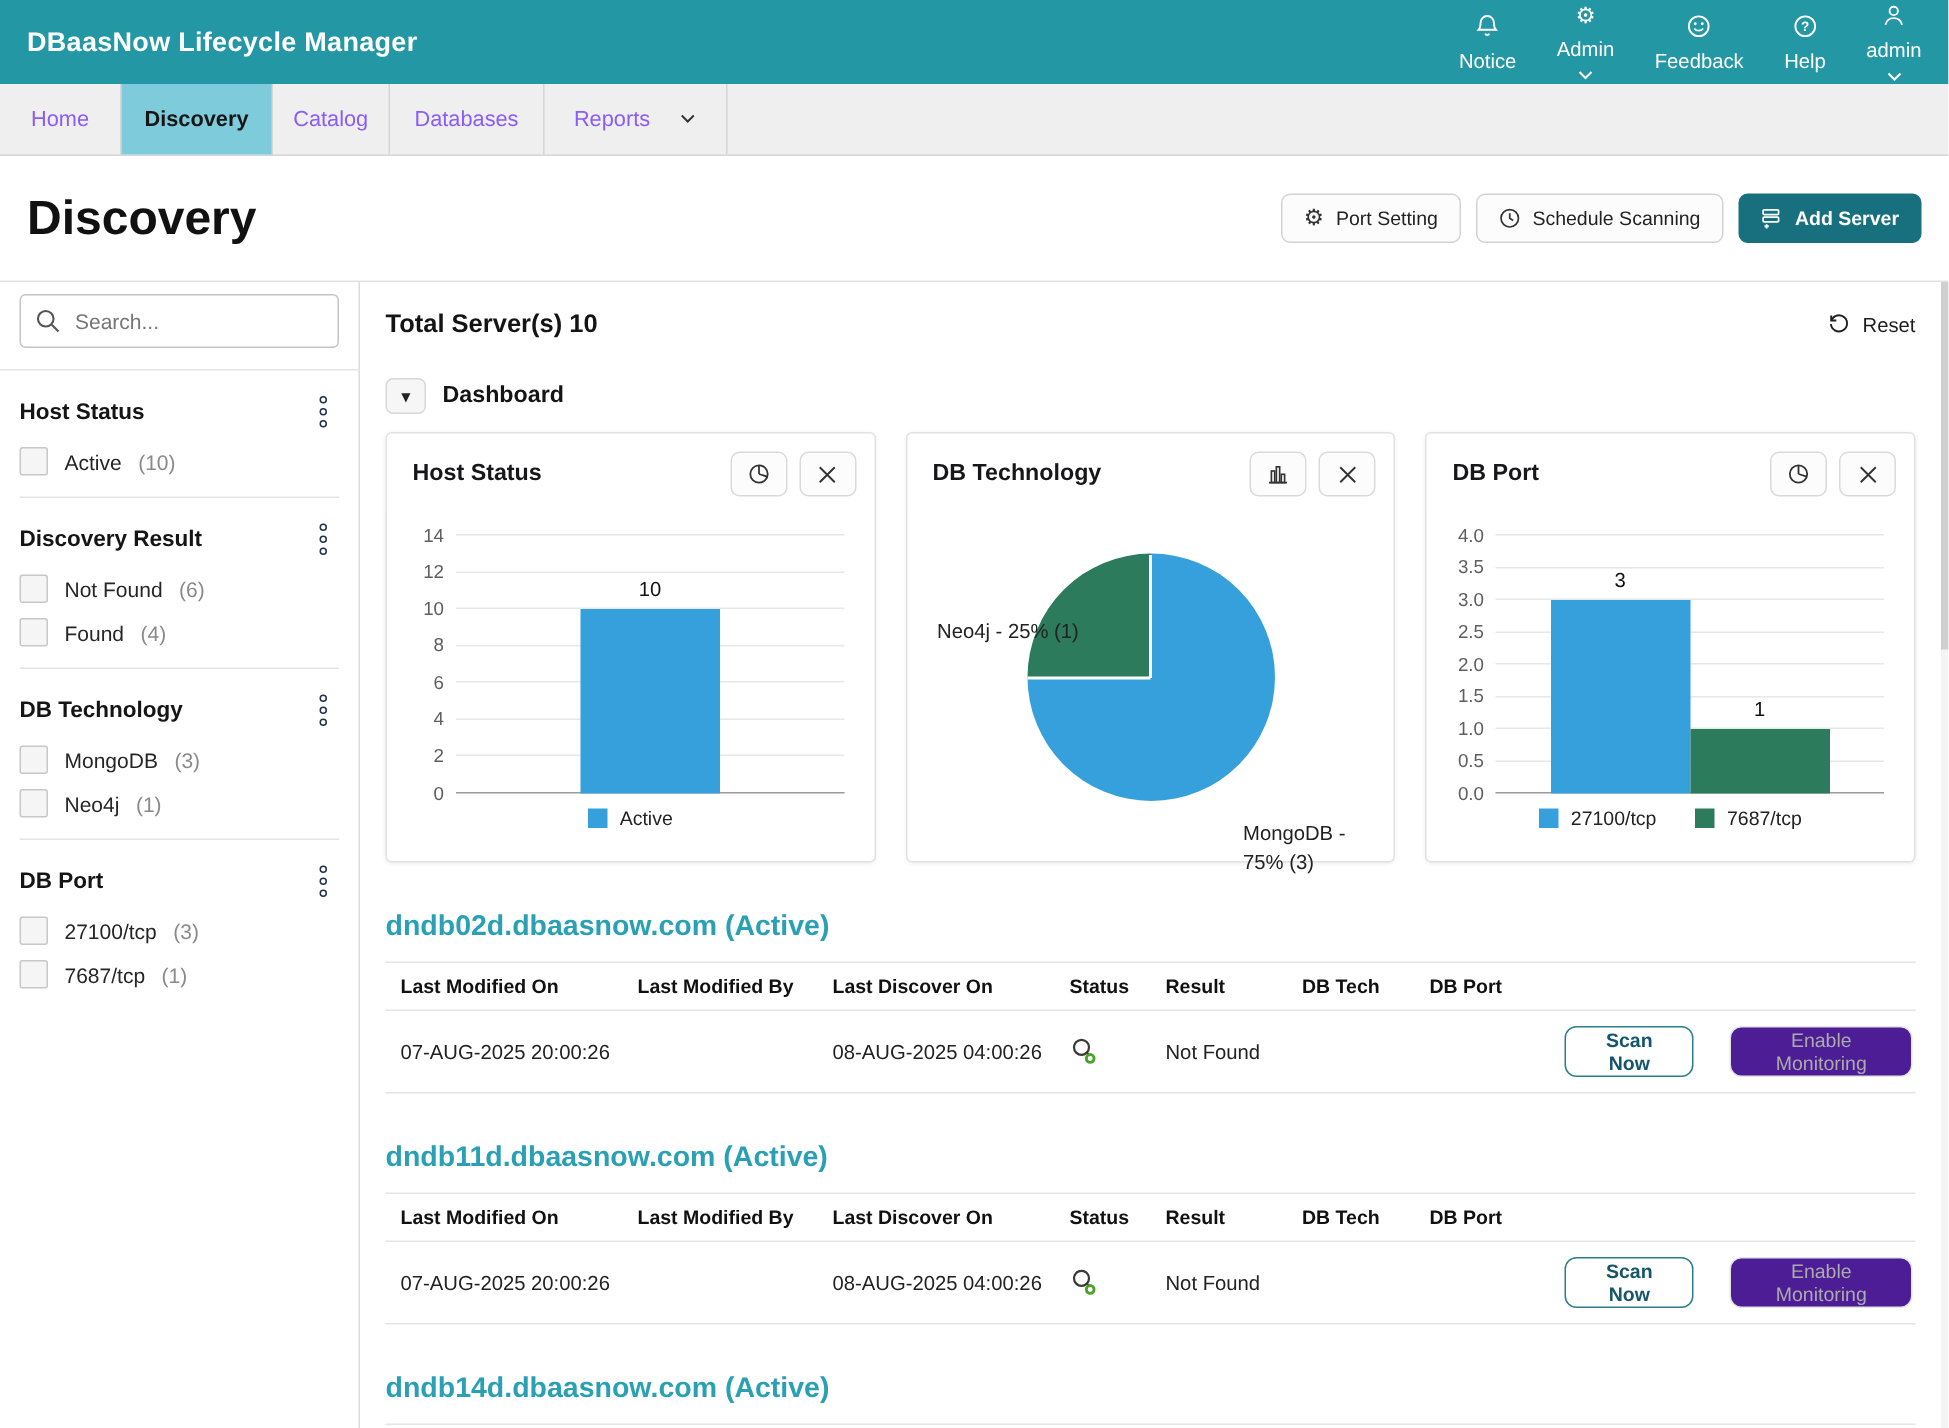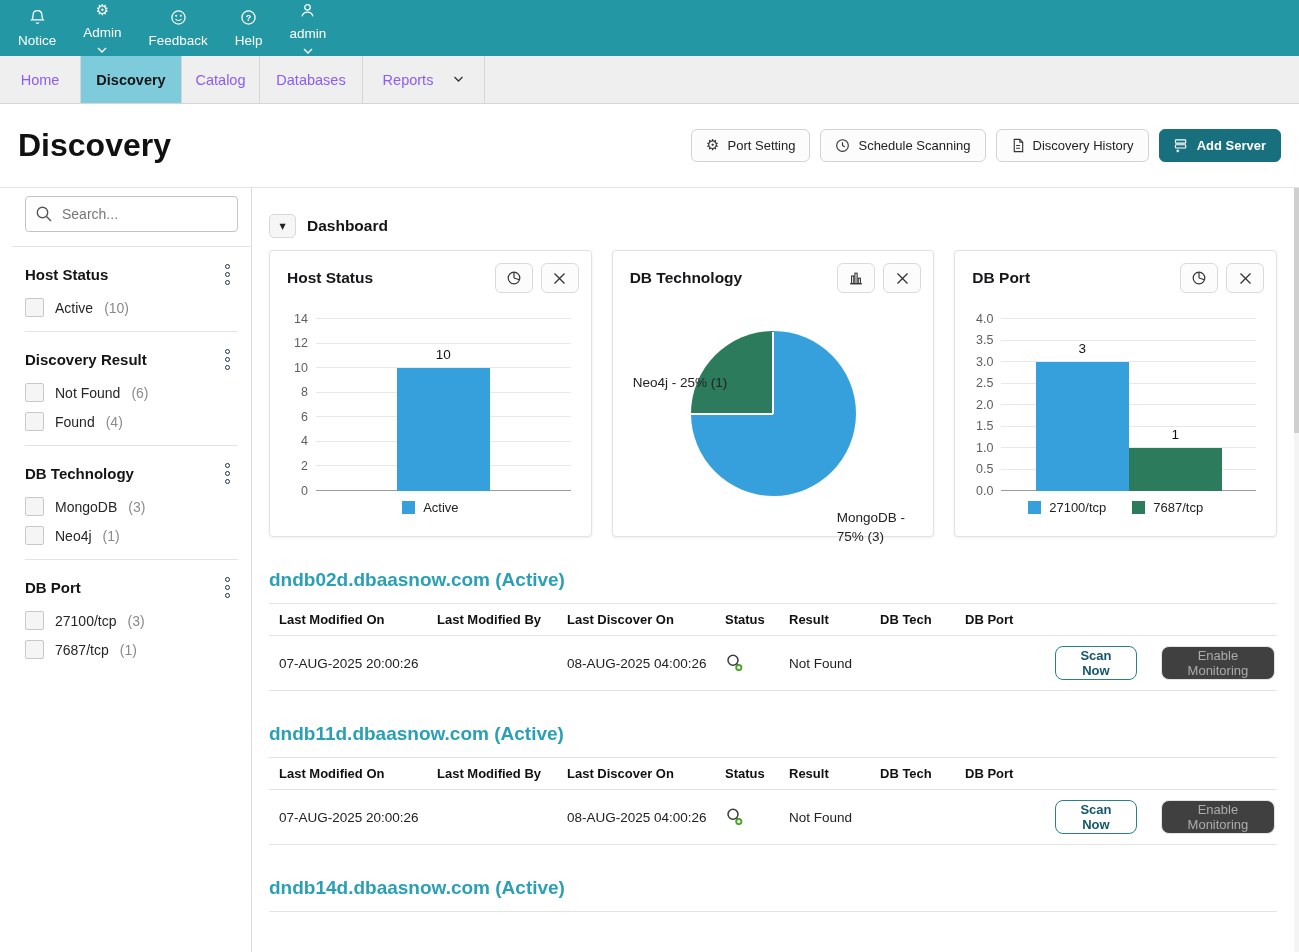--- a/index.html
+++ b/index.html
@@ -29,21 +29,21 @@
   .page-h1 { font-size:32px; font-weight:700; color:#111; margin:0; }
   .page-actions { display:flex; gap:10px; align-items:center; }
   .btn-outline { height:33px; display:inline-flex; align-items:center; gap:8px;
     padding:0 14px; background:#FCFCFC; border:1px solid #D2D2D2; border-radius:6px;
     font-size:13px; color:#222; cursor:pointer; font-family:inherit; }
   .btn-primary { height:33px; display:inline-flex; align-items:center; gap:8px;
     padding:0 14px; background:#18707F; border:1px solid #18707F; border-radius:6px;
     font-size:13px; color:#fff; font-weight:700; cursor:pointer; font-family:inherit; }
 
   
-  .bodywrap { display:flex; height:764px; position:relative;padding-left:12px; }
+  .bodywrap { display:flex; height:764px; position:relative; }
   .sidebar { width:240px; border-right:1px solid #DCDCDC; background:#fff; flex:none; }
   .content { flex:1; padding:0 22px 0 17px; overflow:hidden; }
 
   
   .search-wrap { margin:8px 13px 0; position:relative; }
   .search-input { width:100%; height:36px; border:1px solid #C4C4C4; border-radius:4px;
     padding:0 10px 0 36px; font-size:14px; color:#333; outline:none; background:#fff;
     font-family:inherit; }
   .search-input::placeholder { color:#767676; }
   .search-icon { position:absolute; left:10px; top:9px; }
@@ -109,33 +109,34 @@
     grid-template-columns:158px 130px 158px 64px 91px 85px 90px 1fr;
     align-items:center; padding-left:10px; }
   .tbl-header { margin-top:12px; border-top:1px solid #E4E4E4; border-bottom:1px solid #E4E4E4;
     padding-top:8px; padding-bottom:8px; font-size:13px; font-weight:700; color:#111; }
   .tbl-row { padding-top:10px; padding-bottom:10px; border-bottom:1px solid #E4E4E4;
     font-size:13.5px; color:#222; min-height:54px; }
   .row-actions { display:flex; justify-content:flex-end; gap:24px; align-items:flex-start; padding-right:2px; }
   .btn-scan { height:34px; padding:0 15px; border:1px solid #2A7F8A; border-radius:8px;
     background:#fff; color:#15566B; font-weight:700; font-size:13px; cursor:pointer; font-family:inherit; }
   .btn-monitor { height:34px; padding:0 14px; border:1px solid #E4E4E4; border-radius:8px;
-    background:#404040; color:#ABABAB; font-size:13px; cursor:default; font-family:inherit; }
+    background:#4c1d95; color:#ABABAB; font-size:13px; cursor:default; font-family:inherit; }
   .table-top-border { height:1px; background:#E4E4E4; margin-top:12px; }
 
   
   .scrollbar { position:absolute; right:0; top:0; width:5px; height:100%; background:#F4F4F4; }
   .scroll-thumb { width:5px; height:245px; background:#CFCFCF; }
 
   svg { display:block; }
 </style>
 </head>
 <body>
 
 <header class="topbar">
+  <div class="app-title">DBaasNow Lifecycle Manager</div>
   <nav class="topnav">
     <div class="topnav-item">
       <span>
         <svg width="17" height="17" viewBox="0 0 16 16">
             <path d="M8 1.6c2.5 0 4.2 1.9 4.2 4.4 0 3 1.2 4.2 1.2 4.2H2.6s1.2-1.2 1.2-4.2C3.8 3.5 5.5 1.6 8 1.6z" fill="none" stroke="#fff" stroke-width="1.2"></path>
             <path d="M6.7 12.6a1.4 1.4 0 0 0 2.6 0" fill="none" stroke="#fff" stroke-width="1.2"></path>
           </svg>
       </span>
       <span>Notice</span>
     </div>
@@ -217,30 +218,20 @@
     </button>
     <button class="btn-outline">
       <span>
         <svg width="15" height="15" viewBox="0 0 16 16">
             <circle cx="8" cy="8" r="6.2" fill="none" stroke="#333" stroke-width="1.2"></circle>
             <path d="M8 4.4V8l2.4 1.6" fill="none" stroke="#333" stroke-width="1.2"></path>
           </svg>
       </span>
       <span>Schedule Scanning</span>
     </button>
-    <button class="btn-outline">
-      <span>
-        <svg width="14" height="15" viewBox="0 0 14 16">
-            <path d="M3 1.5h6l3 3v10H3z" fill="none" stroke="#333" stroke-width="1.2"></path>
-            <path d="M9 1.5v3h3" fill="none" stroke="#333" stroke-width="1.2"></path>
-            <path d="M5 8h4M5 11h4" stroke="#333" stroke-width="1.1"></path>
-          </svg>
-      </span>
-      <span>Discovery History</span>
-    </button>
     <button class="btn-primary">
       <span>
         <svg width="15" height="15" viewBox="0 0 16 16">
             <rect x="1.5" y="2" width="11" height="3.4" rx=".7" fill="none" stroke="#fff" stroke-width="1.2"></rect>
             <rect x="1.5" y="7.2" width="11" height="3.4" rx=".7" fill="none" stroke="#fff" stroke-width="1.2"></rect>
             <path d="M4 12.2v3M2.5 13.7h3" stroke="#fff" stroke-width="1.3"></path>
           </svg>
       </span>
       <span>Add Server</span>
     </button>
@@ -339,20 +330,32 @@
       <div class="side-item">
         <span class="cb"></span>
         <span>7687/tcp</span>
         <span class="count">(1)</span>
       </div>
     </div>
   </aside>
 
   <main class="content">
 
+    <div class="toolbar-row">
+      <span class="total">Total Server(s) 10</span>
+      <span class="reset">
+        <span>
+          <svg width="16" height="16" viewBox="0 0 16 16">
+              <path d="M2.8 2.3v3.4h3.4" fill="none" stroke="#222" stroke-width="1.3"></path>
+              <path d="M3 5.5A5.4 5.4 0 1 1 2.6 8" fill="none" stroke="#222" stroke-width="1.3"></path>
+            </svg>
+        </span>
+        <span>Reset</span>
+      </span>
+    </div>
 
     <div class="dash-row">
       <span class="collapse-btn">▼</span>
       <span class="dash-label">Dashboard</span>
     </div>
 
     <section class="cards">
 
       <div class="card">
         <div class="card-head">

